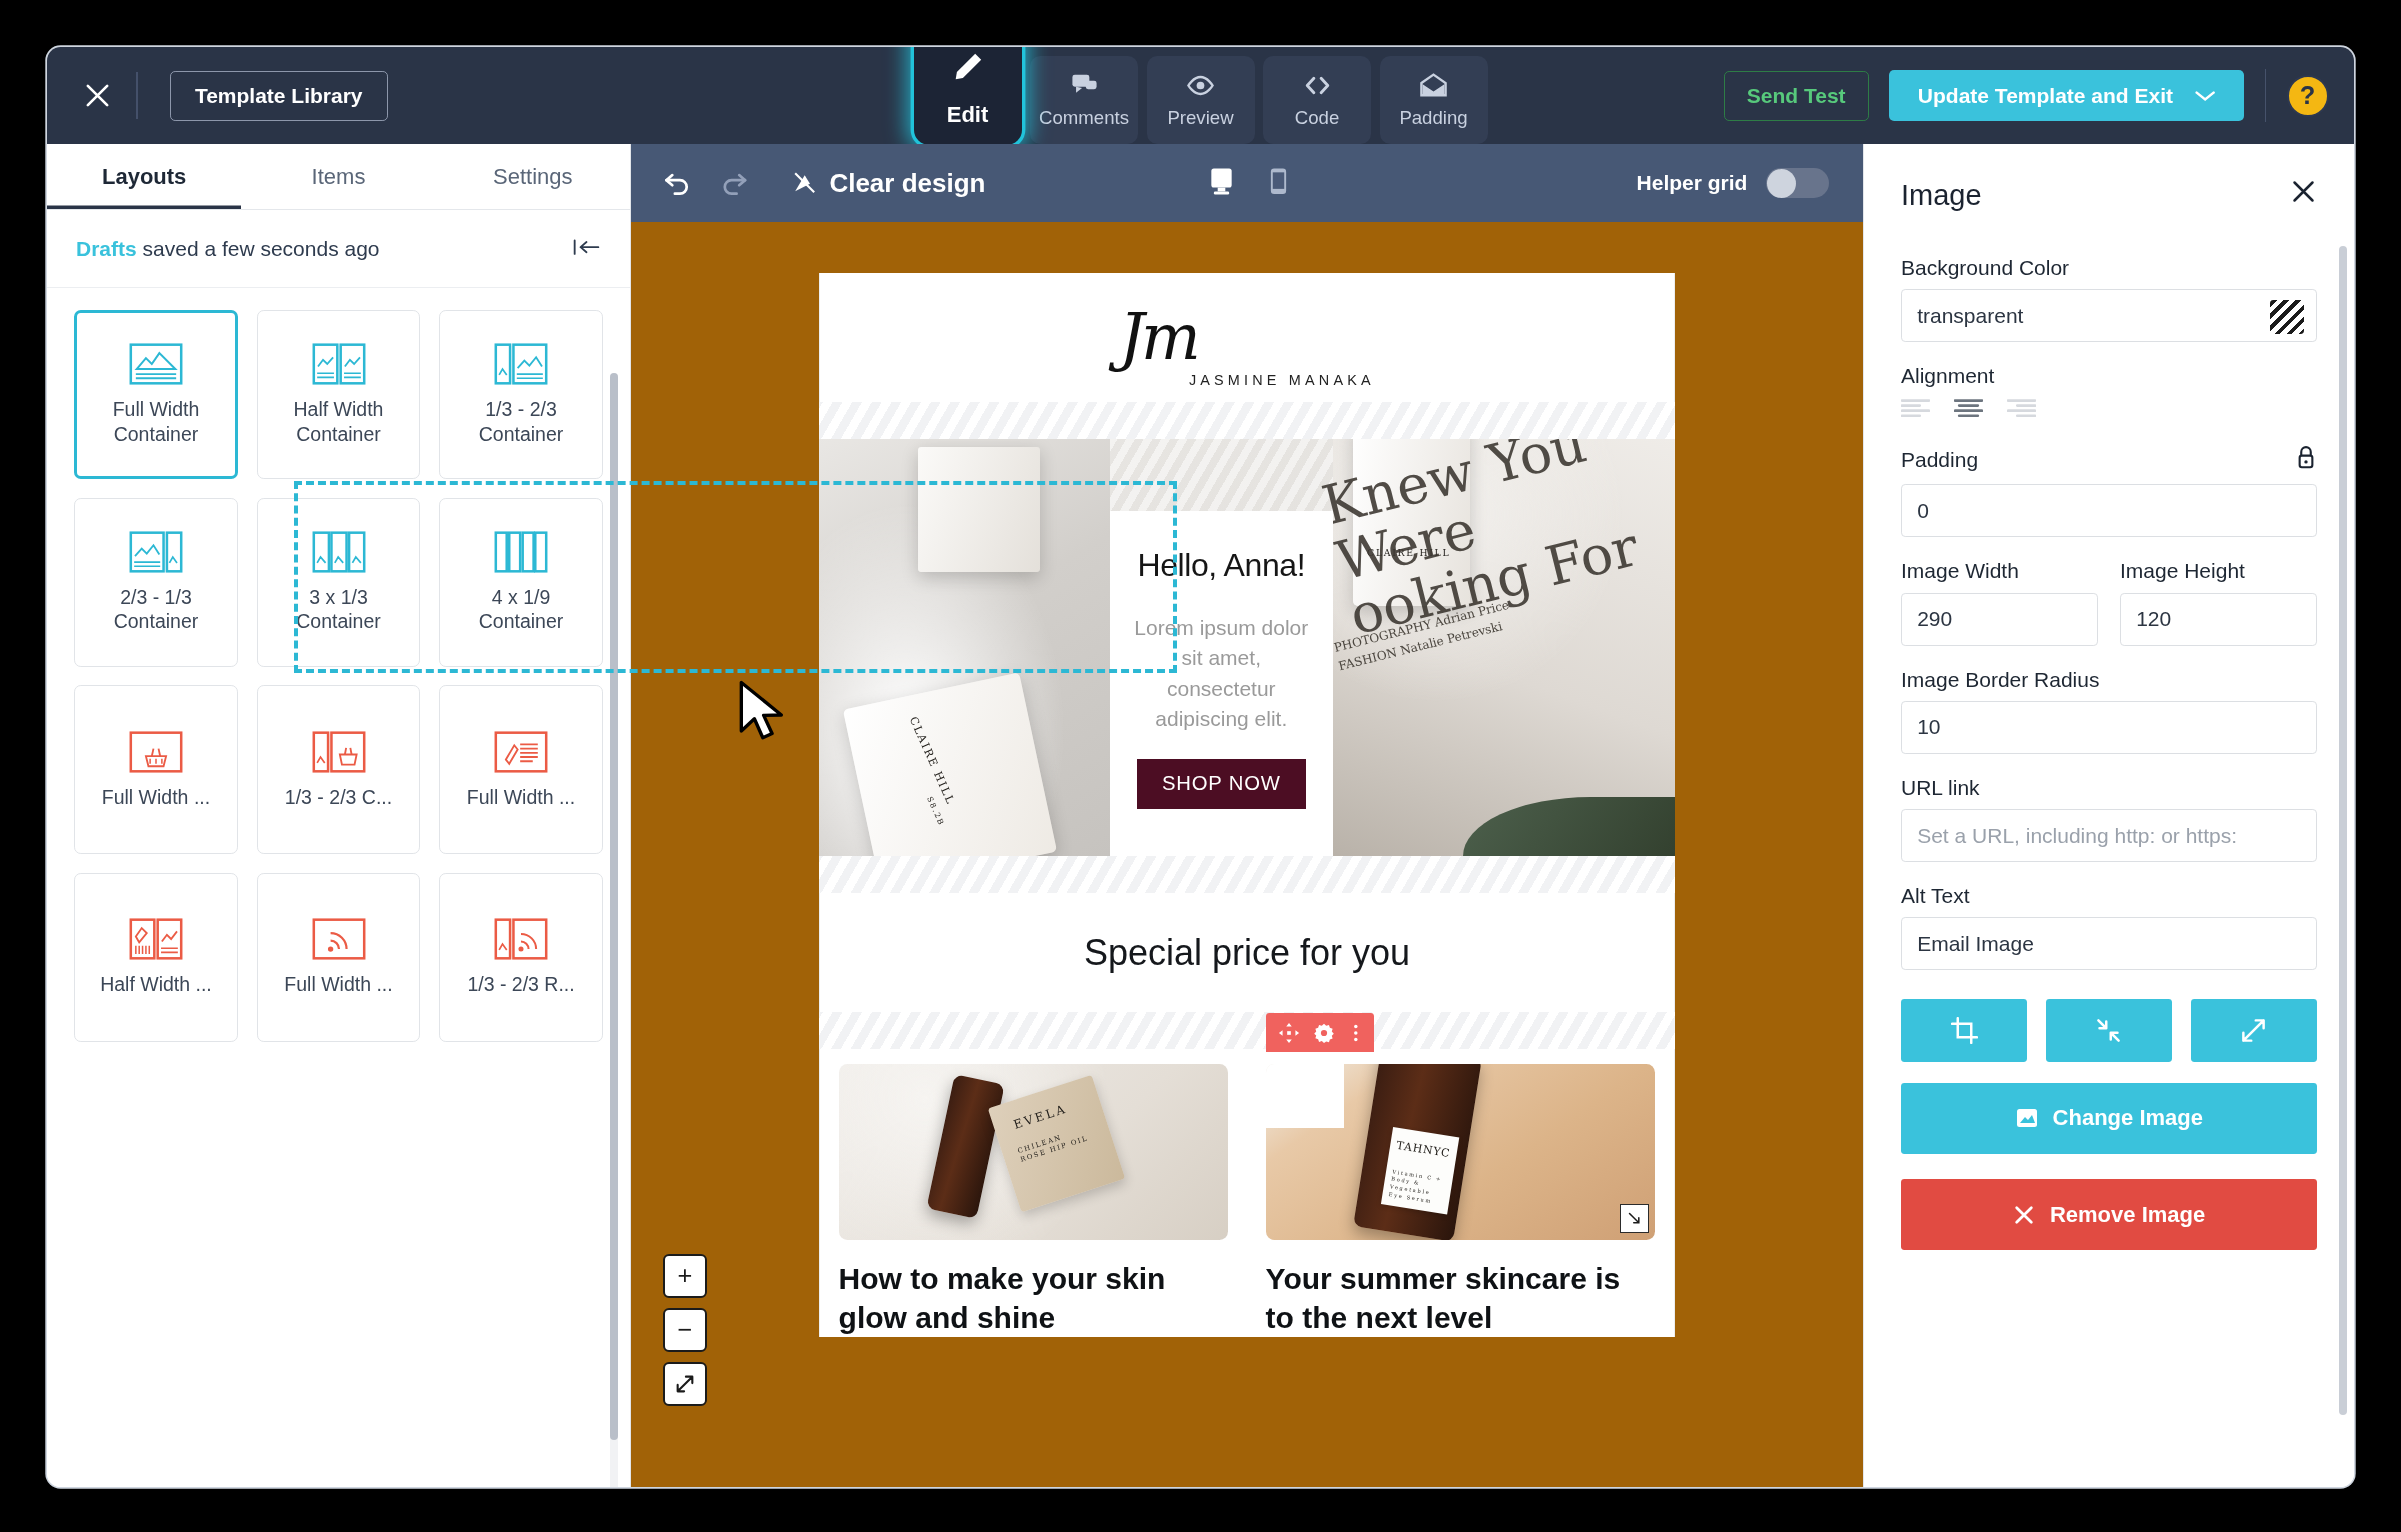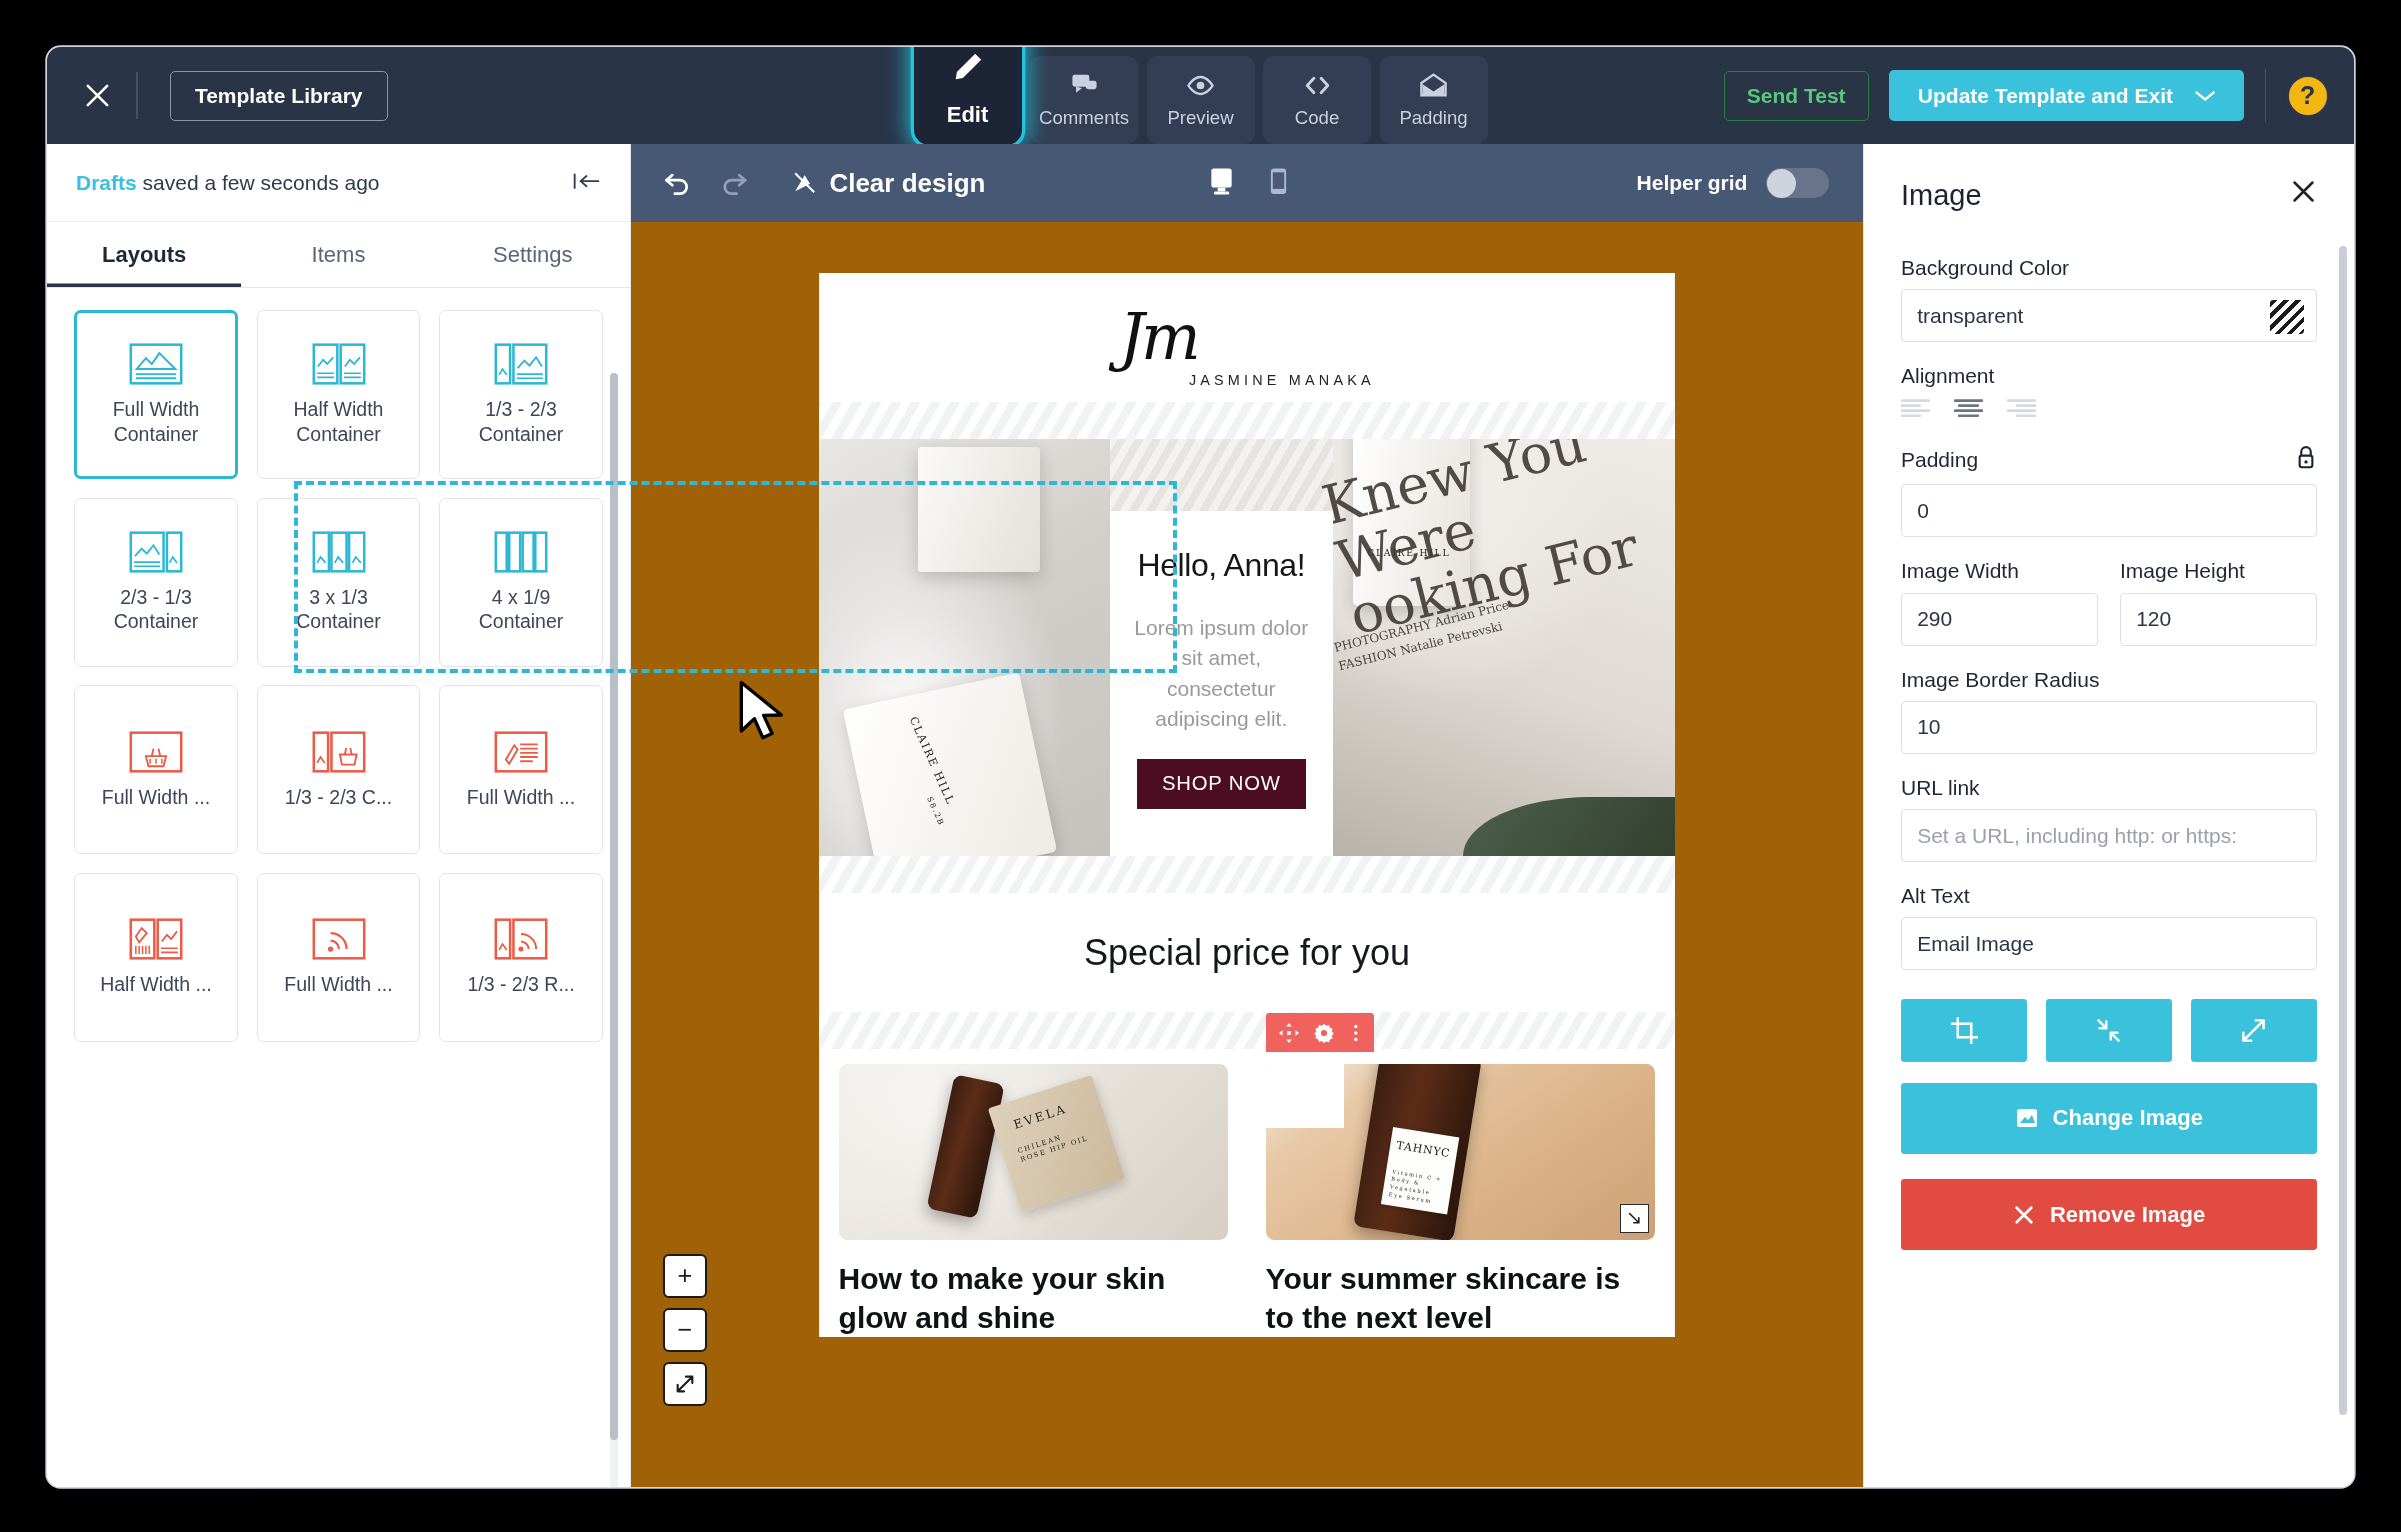--- a/index.html
+++ b/index.html
@@ -520,35 +520,35 @@
         <svg width="20.3" height="12" viewBox="0 0 24 14">
           <path d="M2 3 L12 11 L22 3" fill="none" stroke="#fff" stroke-width="3" stroke-linecap="round"></path>
         </svg>
       </div>
       <div id="topbar-right-divider"></div>
       <div id="help-btn">?</div>
     </div>
   </div>
 
   <div id="sidebar">
-    <div id="sidebar-header">
-      <div id="draft-status">
-        <span class="drafts-word">Drafts</span><span> saved a few seconds ago</span>
-      </div>
-      <div id="collapse-btn">
-        <svg width="29" height="20.3" viewBox="0 0 34 24">
-          <path d="M3 4 L3 20 M31 12 L10 12 M17 6 L10 12 L17 18" fill="none" stroke="#2e3b4e" stroke-width="2.2" stroke-linecap="round" stroke-linejoin="round"></path>
-        </svg>
-      </div>
-    </div>
-
     <div id="sidebar-tabs">
       <div class="sidebar-tab active">Layouts</div>
       <div class="sidebar-tab">Items</div>
       <div class="sidebar-tab">Settings</div>
+    </div>
+
+    <div id="sidebar-header">
+      <div id="draft-status">
+        <span class="drafts-word">Drafts</span><span> saved a few seconds ago</span>
+      </div>
+      <div id="collapse-btn">
+        <svg width="29" height="20.3" viewBox="0 0 34 24">
+          <path d="M3 4 L3 20 M31 12 L10 12 M17 6 L10 12 L17 18" fill="none" stroke="#2e3b4e" stroke-width="2.2" stroke-linecap="round" stroke-linejoin="round"></path>
+        </svg>
+      </div>
     </div>
 
     <div id="layouts-grid">
 
       <div class="layout-card selected">
         <svg width="54" height="42" viewBox="0 0 64 50">
           <rect x="2" y="2" width="60" height="46" fill="none" stroke="#2cb8d4" stroke-width="3"></rect>
           <path d="M9 31 L20 18 L27 25 L36 12 L55 31 Z" fill="none" stroke="#2cb8d4" stroke-width="2.4"></path>
           <path d="M8 37 H56 M8 42 H56" stroke="#2cb8d4" stroke-width="2.2"></path>
         </svg>

